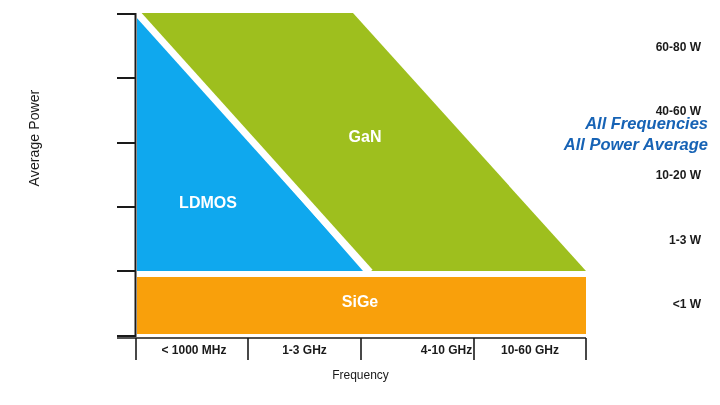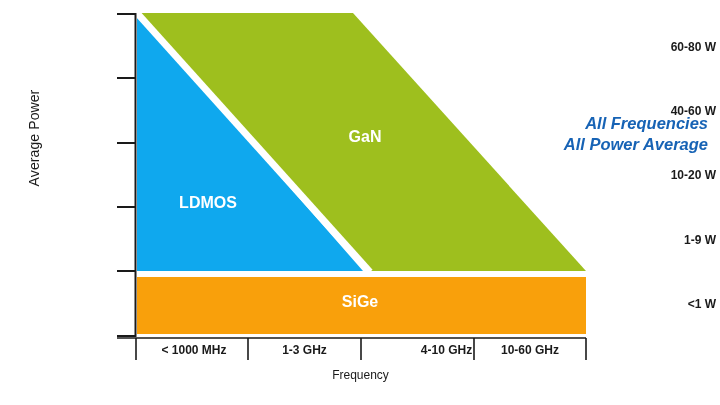--- a/index.html
+++ b/index.html
@@ -38,21 +38,21 @@
     color: #1a1a1a;
     letter-spacing: 0.1px;
     white-space: nowrap;
   }
   
   .y-tick-label {
     position: absolute;
     right: 0;
     width: 112px;
     text-align: right;
-    padding-right: 4px;
+    padding-right: 19px;
     box-sizing: border-box;
     font-size: 12px;
     font-weight: bold;
     color: #1a1a1a;
     white-space: nowrap;
   }
   
   .x-tick-label {
     position: absolute;
     top: 340px;
@@ -136,21 +136,21 @@
       <line x1="474" y1="338" x2="474" y2="360"></line>
       <line x1="586" y1="338" x2="586" y2="360"></line>
     </g>
   </svg>
 
   <div class="y-axis-title">Average Power</div>
 
   <div class="y-tick-label" style="top:40px;">60-80 W</div>
   <div class="y-tick-label" style="top:104px;">40-60 W</div>
   <div class="y-tick-label" style="top:168px;">10-20 W</div>
-  <div class="y-tick-label" style="top:233px;">1-9 W</div>
+  <div class="y-tick-label" style="top:233px;">1-3 W</div>
   <div class="y-tick-label" style="top:297px;">&lt;1 W</div>
 
   <div class="x-tick-label" style="left:136px; width:116px;">&lt; 1000 MHz</div>
   <div class="x-tick-label" style="left:248px; width:113px;">1-3 GHz</div>
   <div class="x-tick-label" style="left:361px; width:113px;padding-left:29px;">4-10 GHz</div>
   <div class="x-tick-label" style="left:474px; width:112px;">10-60 GHz</div>
 
   <div class="x-axis-title">Frequency</div>
 
   <div class="region-label" id="region-label-gan">GaN</div>

